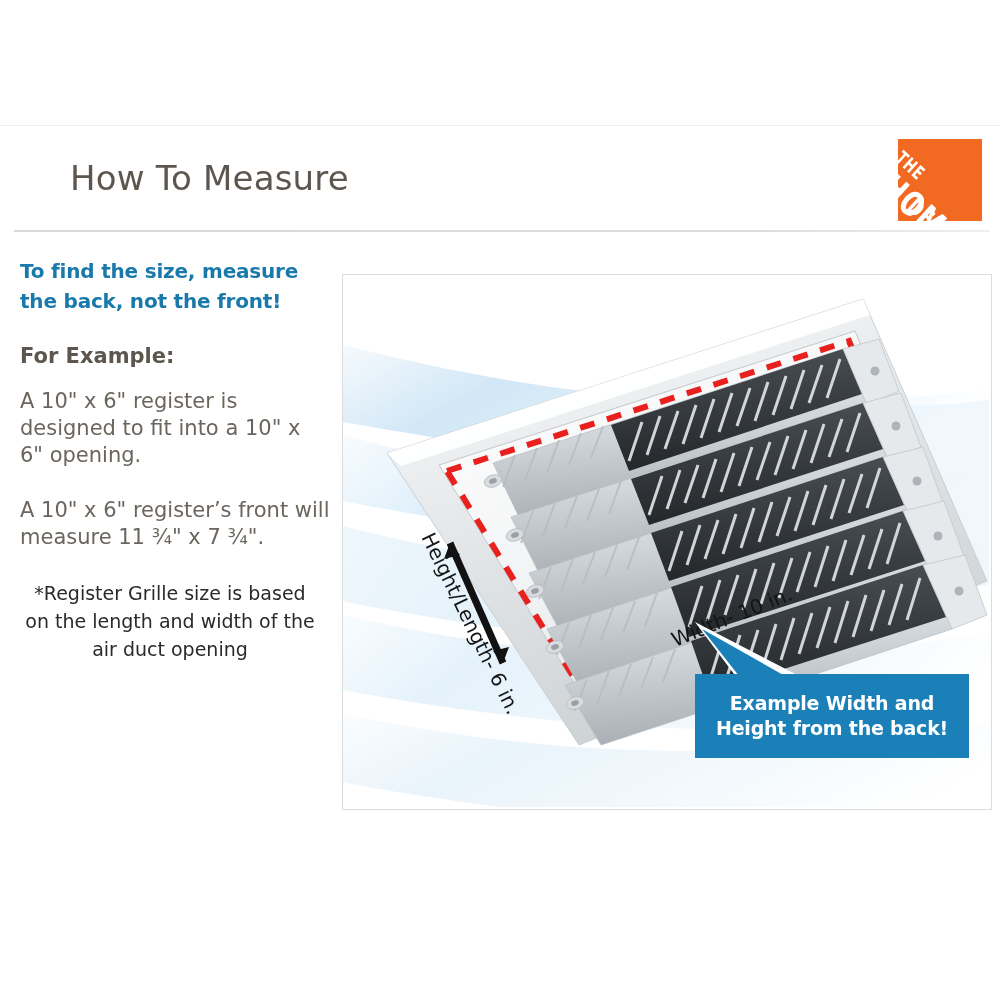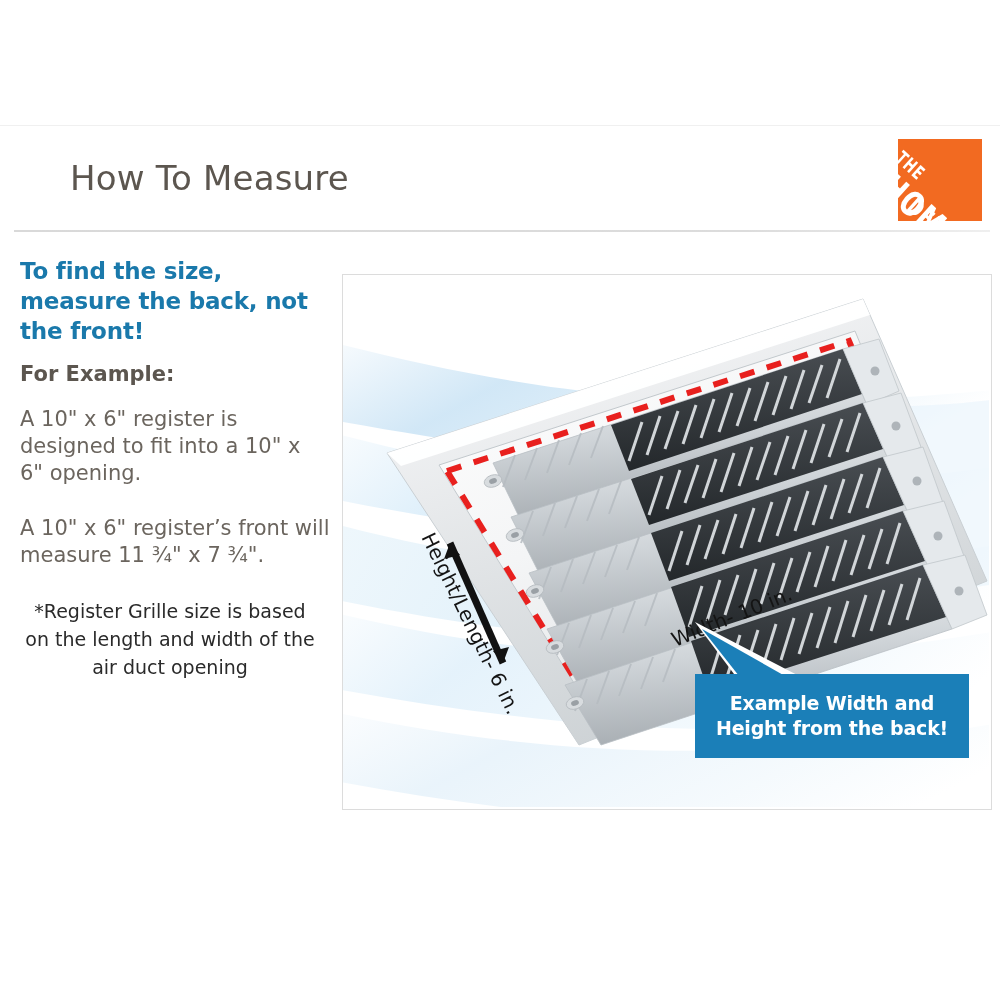--- a/index.html
+++ b/index.html
@@ -91,25 +91,25 @@
 
   
   .copy-col {
     position: absolute;
     left: 20px;
     top: 256px;
     width: 310px;
   }
 
   .lead {
-    font-size: 23px;
+    font-size: 20px;
     line-height: 30px;
     font-weight: 700;
     color: #1a79ab;
-    margin: 0 0 16px 0;
+    margin: 0 0 28px 0;
     letter-spacing: -0.2px;
   }
 
   .example-head {
     font-size: 21px;
     font-weight: 700;
     color: #5c564f;
     margin: 0 0 20px 0;
   }
 

